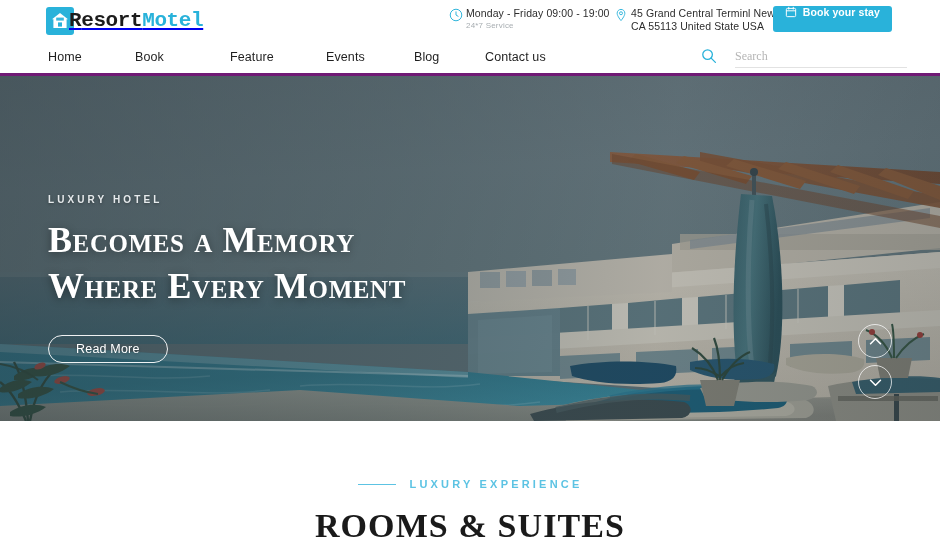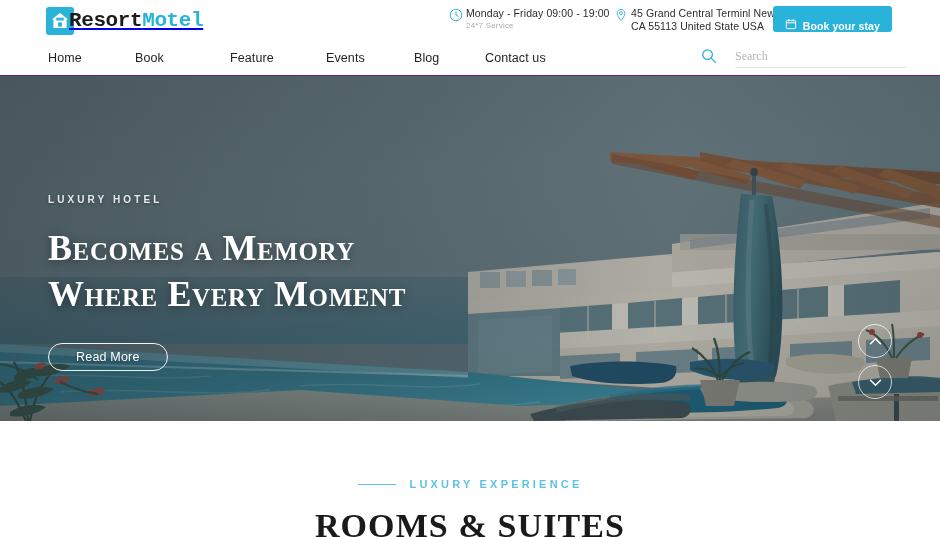--- a/index.html
+++ b/index.html
@@ -69,32 +69,32 @@
     height: 26px;
     background: #29b2da;
     border: none;
     border-radius: 3px;
     color: #fff;
     font-size: 10.5px;
     font-weight: 700;
     letter-spacing: 0.1px;
     padding: 0 12px;
     display: flex;
-    align-items: flex-end;
+    align-items: flex-start;
     gap: 6px;
     cursor: pointer;
     font-family: "Liberation Sans", sans-serif;
   }
 
   
   .navbar {
     height: 35px;
     background: #ffffff;
     position: relative;
-    border-bottom: 1px solid #701a75;
+    border-bottom: 3px solid #701a75;
   }
   .nav-links {
     display: flex;
     align-items: center;
     height: 100%;
     padding-left: 48px;
     list-style: none;
   }
   .nav-links li { }
   .nav-links a {
@@ -145,21 +145,21 @@
   .hero-content {
     position: absolute;
     left: 48px; top: 118px;
     z-index: 5;
   }
   .eyebrow {
     font-size: 10px;
     letter-spacing: 3.1px;
     color: #e6eaec;
     font-weight: 600;
-    margin-bottom: 20px;
+    margin-bottom: 12px;
     text-shadow: 0 1px 3px rgba(0,0,0,.35);
   }
   .hero-title {
     font-family: "Liberation Serif", serif;
     font-size: 36px;
     line-height: 46px;
     color: #ffffff;
     font-weight: 700;
     font-variant: small-caps;
     letter-spacing: 0.6px;

